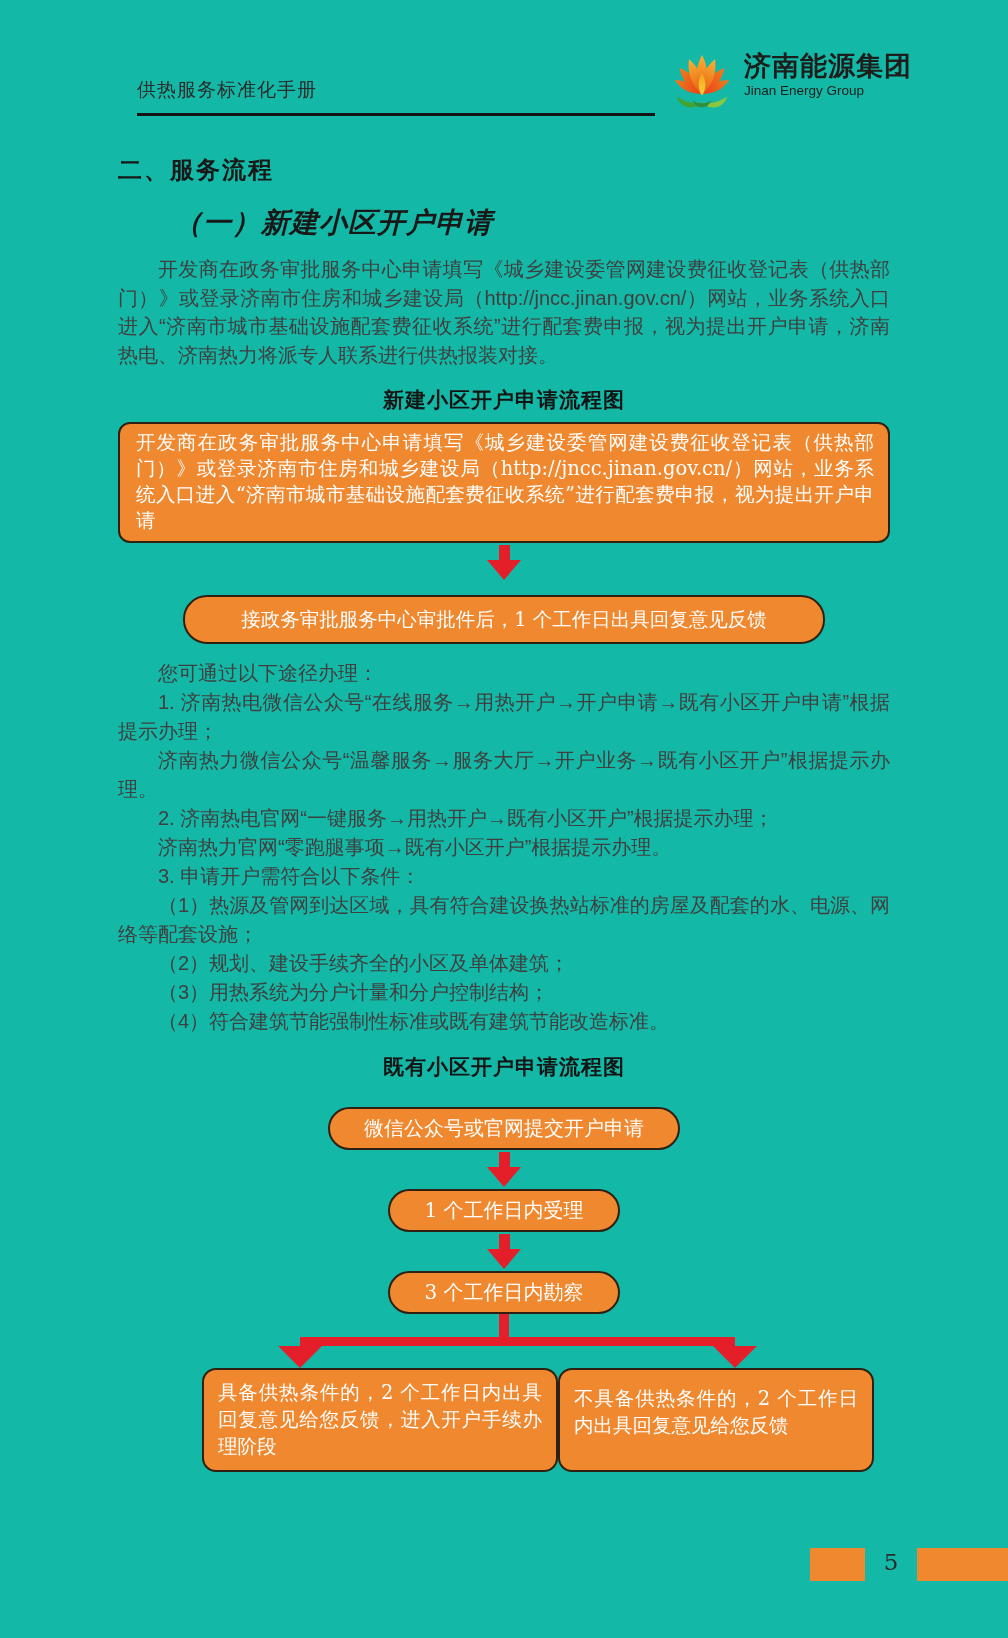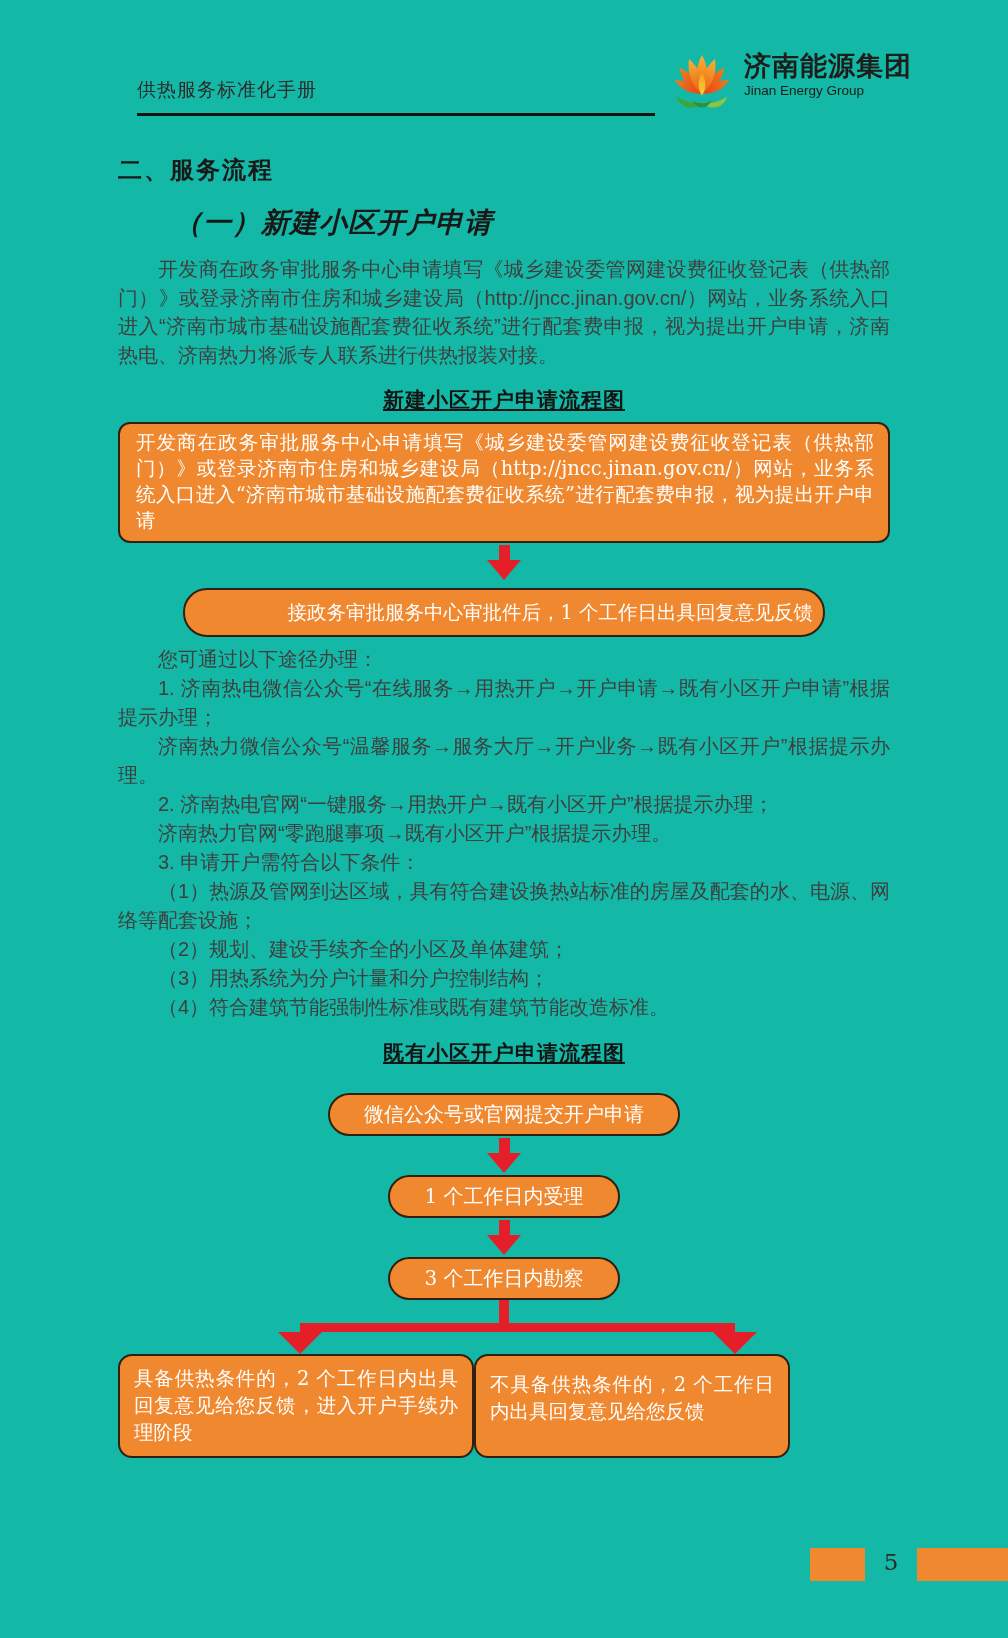--- a/index.html
+++ b/index.html
@@ -81,45 +81,44 @@
   }
   .list-wrap { margin-top: 8px; }
 
   .flow-title {
     margin-top: 17px;
     text-align: center;
     font-size: 21px;
     font-weight: 900;
     color: #141414;
     letter-spacing: 1px;
-    text-decoration: underline;
   }
 
   
   .obox {
     background: #F0882F;
     border: 2.5px solid #2f2012;
     color: #ffffff;
     font-family: "DejaVu Serif", "Liberation Serif", serif;
   }
   .flow1-box1 {
     margin-top: 8px;
     border-radius: 12px;
     padding: 6px 14px 7px 16px;
     font-size: 19.5px;
     line-height: 26px;
     text-align: justify;
   }
   .flow1-box2 {
     width: 642px;
-    margin: 8px auto;
+    margin: 15px auto;
     border-radius: 24px;
     padding: 9px 10px;
     font-size: 19.5px;
-    text-align: right;
+    text-align: center;
   }
   .arrow-v { display: flex; flex-direction: column; align-items: center; margin: 2px 0; }
   .arrow-v .stem { width: 11px; height: 15px; background: #E41F2A; }
   .arrow-v .head {
     width: 0; height: 0;
     border-left: 17px solid transparent;
     border-right: 17px solid transparent;
     border-top: 20px solid #E41F2A;
   }
 
@@ -147,21 +146,21 @@
   .branch .bhead {
     position: absolute; top: 32px;
     width: 0; height: 0;
     border-left: 22px solid transparent;
     border-right: 22px solid transparent;
     border-top: 22px solid #E41F2A;
   }
   .branch .bhead.left  { left: 160px; }
   .branch .bhead.right { left: 595px; }
 
-  .bottom-row { display: flex; justify-content: flex-start; margin-top: 0; }
+  .bottom-row { display: flex; justify-content: flex-end; margin-top: 0; }
   .bbox {
     border-radius: 14px;
     font-size: 19.5px;
     line-height: 27px;
     text-align: justify;
   }
   .bbox-left  { width: 356px; min-height: 104px; padding: 9px 14px; }
   .bbox-right { width: 316px; min-height: 88px; padding: 15px 14px; margin-right: 16px; }
 
   

